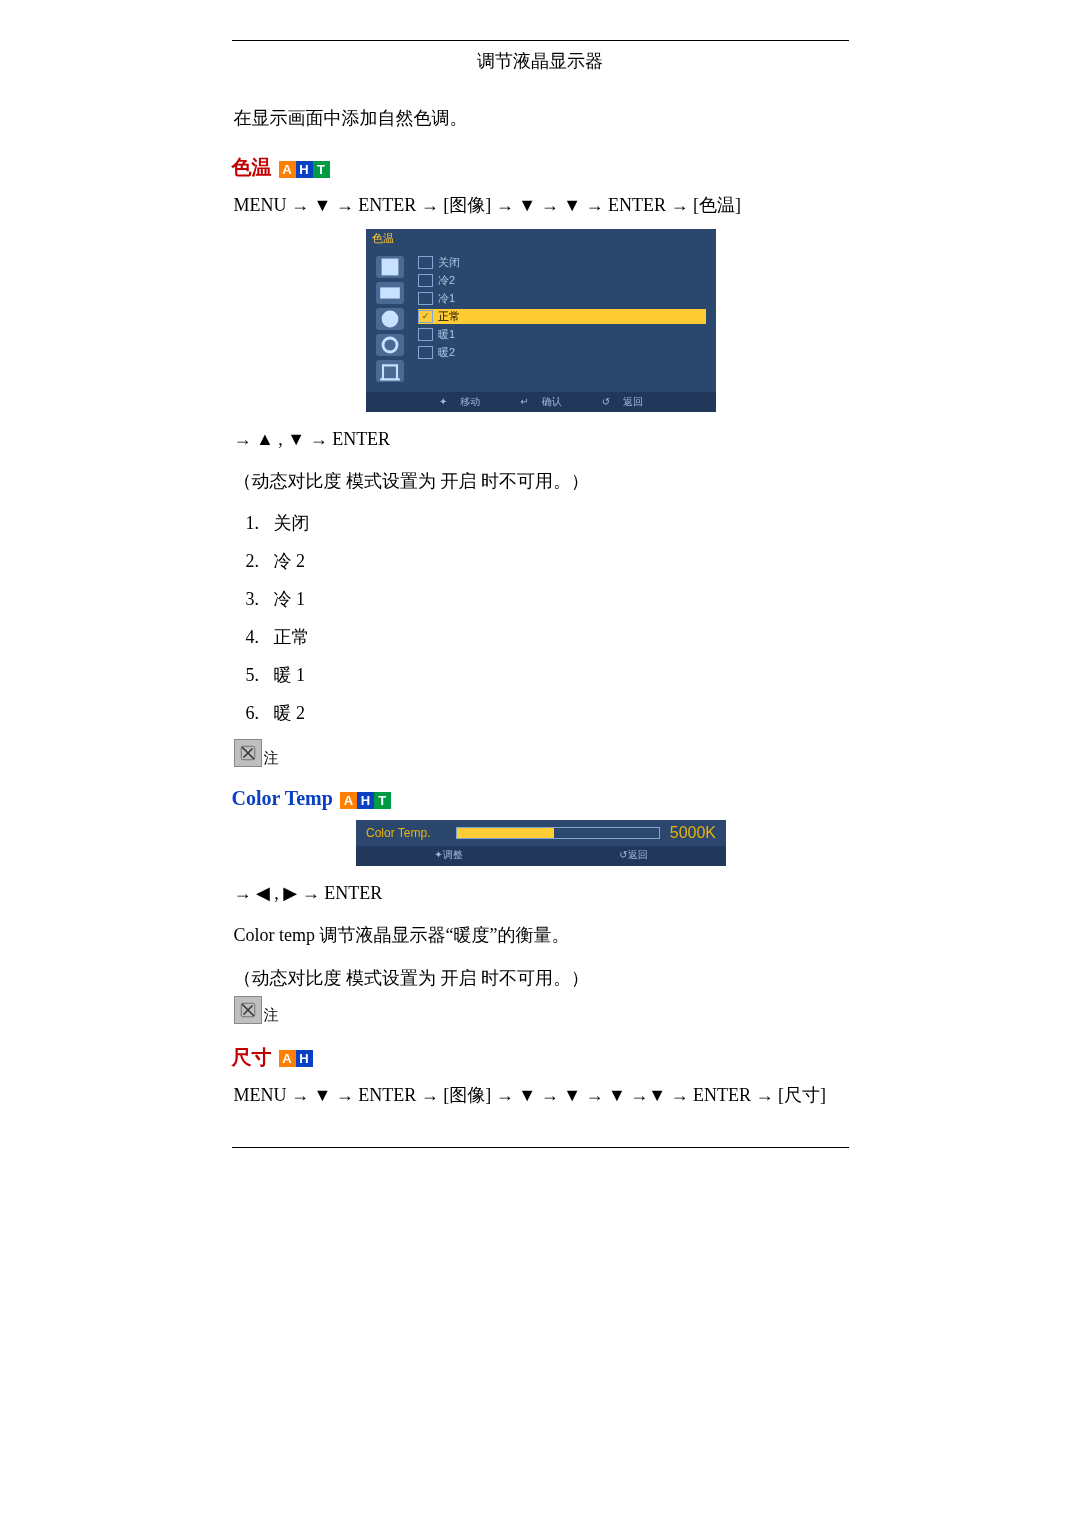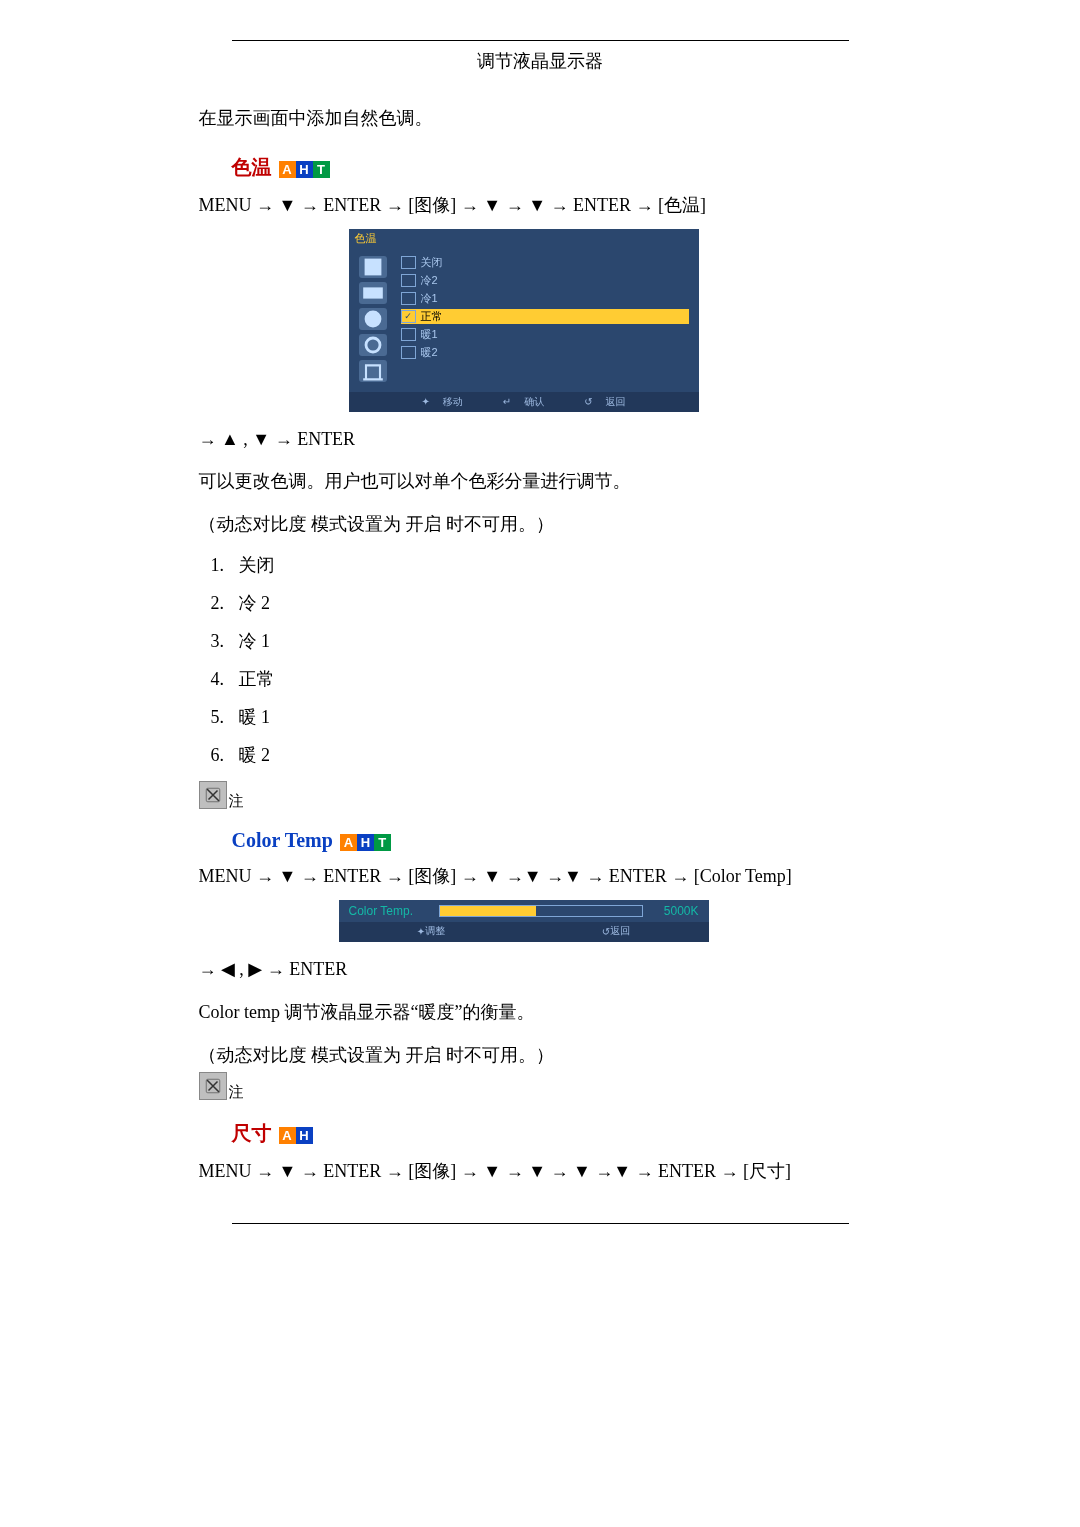--- a/index.html
+++ b/index.html
@@ -26,21 +26,21 @@
   .header-title {
     text-align: center;
     font-size: 18px;
     margin: 0 0 30px 0;
   }
   .bottom-rule {
     border-top: 1px solid #000;
     margin-top: 40px;
   }
   .content {
-    margin-left: 77px;
+    margin-left: 112px;
     margin-right: 110px;
   }
   .para {
     margin: 12px 0;
     line-height: 1.7;
   }
   .section-heading {
     margin-left: 110px;
     margin-right: 110px;
     margin-top: 20px;
@@ -192,39 +192,39 @@
   .osd2 {
     width: 370px;
     margin: 6px auto 0 auto;
     background: #2b476e;
     font-family: "SimSun", sans-serif;
   }
   .osd2-row {
     display: flex;
     align-items: center;
     padding: 4px 10px;
-    color: #14b8a6;
+    color: #eab308;
     font-size: 12px;
   }
   .osd2-label { width: 90px; }
   .osd2-slider {
     flex: 1;
     height: 10px;
     border: 1px solid #7fa6d6;
     position: relative;
     background: #2b476e;
   }
   .osd2-slider-fill {
     position: absolute;
     left: 0; top: 0;
     height: 100%;
     width: 48%;
     background: #ffcc33;
   }
-  .osd2-val { width: 56px; text-align: right; font-size: 12px; }
+  .osd2-val { width: 56px; text-align: right; font-size: 16px; }
   .osd2-footer {
     display: flex;
     justify-content: space-around;
     font-size: 10px;
     color: #9db9e0;
     padding: 2px 0 4px 0;
     background: #22385a;
   }
   .osd2-footer span {
     display: inline-flex;
@@ -329,21 +329,20 @@
             <span>确认</span>
           </span>
         <span>
             <span class="ficon">↺</span>
             <span>返回</span>
           </span>
       </div>
     </div>
 
     <div class="para">→ ▲ , ▼ → ENTER</div>
-    <div class="para">可以更改色调。用户也可以对单个色彩分量进行调节。</div>
     <div class="para">
       <span>（</span><b>动态对比度</b><span> 模式设置为 </span><b>开启</b><span> 时不可用。）</span>
     </div>
 
     <ol class="option-list">
       <li><b>关闭</b></li>
       <li><b>冷 2</b></li>
       <li><b>冷 1</b></li>
       <li><b>正常</b></li>
       <li><b>暖 1</b></li>
@@ -364,23 +363,20 @@
   <div class="section-heading">
     <span>Color Temp</span>
     <span class="badge-group">
       <span class="badge a">A</span>
       <span class="badge h">H</span>
       <span class="badge t">T</span>
     </span>
   </div>
 
   <div class="content">
-    <div class="path">
-      <span>MENU</span> → ▼ → <span>ENTER</span> → <span>[图像]</span> → ▼ →▼ →▼ → <span>ENTER</span> → [<b>Color Temp</b>]
-    </div>
 
     <div class="osd2">
       <div class="osd2-row">
         <span class="osd2-label">Color Temp.</span>
         <span class="osd2-slider">
             <span class="osd2-slider-fill"></span>
           </span>
         <span class="osd2-val">5000K</span>
       </div>
       <div class="osd2-footer">

